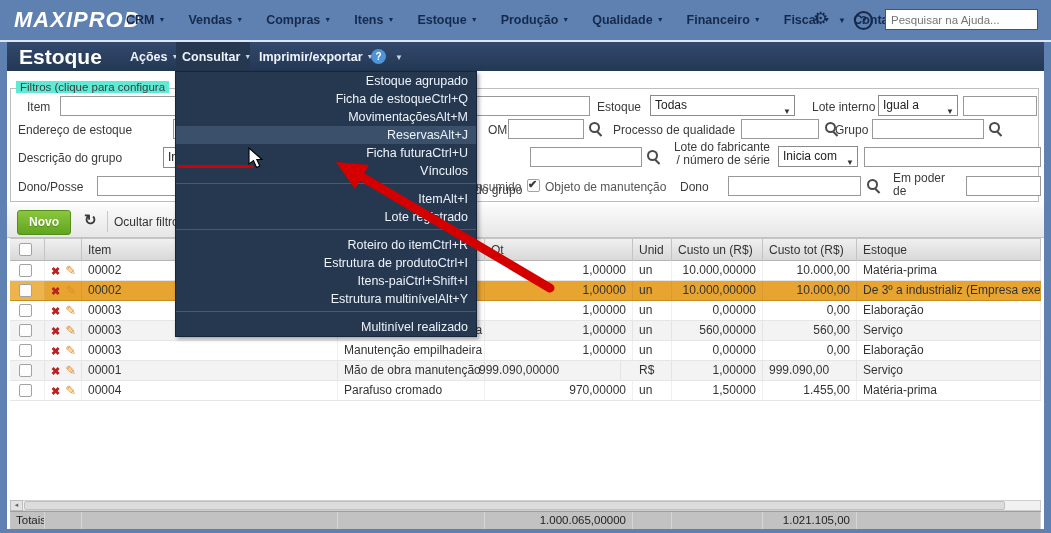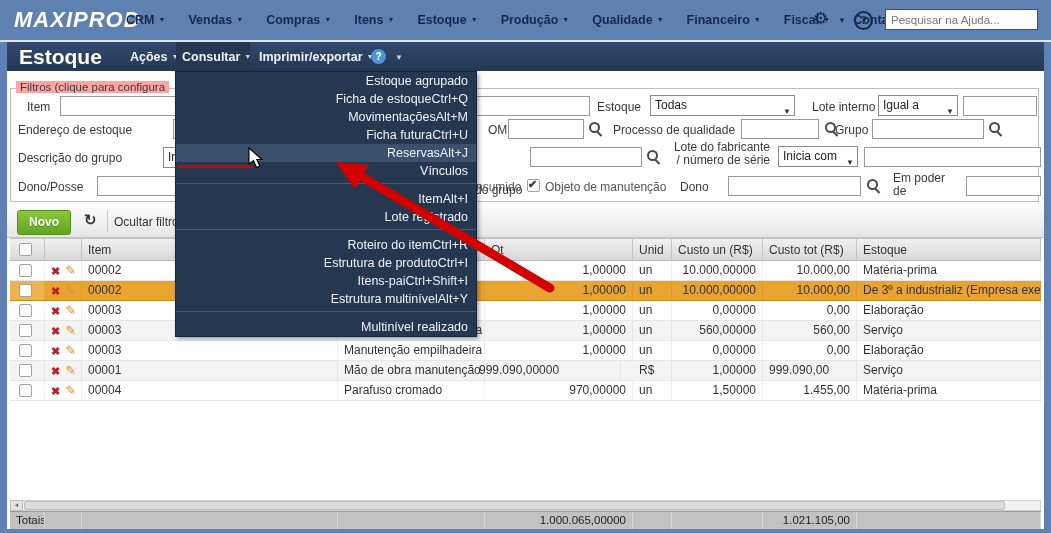--- a/index.html
+++ b/index.html
@@ -23,21 +23,21 @@
   .titlebar{left:7px;top:42px;width:1037px;height:29px;background:linear-gradient(#33496e,#233853);}
   .pagetitle{left:19px;top:45px;font-size:21px;font-weight:bold;color:#fff;}
   .tmenu{top:42px;height:29px;line-height:29px;color:#eef2fa;font-size:12.5px;font-weight:bold;padding:0 6px;cursor:pointer;white-space:nowrap;}
   .tmenu .car{color:#c9d4e6;}
   .tmenu.active{background:#263850;}
   .bluehelp{left:371px;top:49px;width:15px;height:15px;border-radius:50%;background:#4f94d6;color:#fff;font-size:10px;
             font-weight:bold;text-align:center;line-height:15px;}
   .tbarcar{left:395px;top:53px;font-size:8px;color:#c9d4e6;}
   
   .fieldset{left:10px;top:88px;width:1029px;height:114px;border:1px solid #bdbdbd;box-sizing:border-box;}
-  .legend{left:16px;top:81px;background:#fca5a5;padding:0 4px;font-size:11.5px;color:#3c3c3c;white-space:nowrap;}
+  .legend{left:16px;top:81px;background:#5eead4;padding:0 4px;font-size:11.5px;color:#3c3c3c;white-space:nowrap;}
   .flbl{font-size:12px;color:#3a3a3a;white-space:nowrap;}
   .inp{position:absolute;background:#fff;border:1px solid #999;height:20px;box-sizing:border-box;
        font-family:"Liberation Sans",sans-serif;font-size:12px;color:#333;padding:0 3px;}
   .fsel{position:absolute;background:#fff;border:1px solid #8a8a8a;height:21px;box-sizing:border-box;font-size:12px;
         color:#222;line-height:19px;padding:0 14px 0 4px;overflow:hidden;white-space:nowrap;cursor:pointer;}
   .fsel .scar{position:absolute;right:3px;top:6px;font-size:8px;color:#333;}
   .lens{position:absolute;width:14px;height:14px;cursor:pointer;}
   .lens::before{content:"";position:absolute;left:1px;top:1px;width:7px;height:7px;border:2px solid #4a4a4a;border-radius:50%;}
   .lens::after{content:"";position:absolute;left:10px;top:10px;width:6px;height:2px;background:#4a4a4a;
                transform:rotate(45deg);transform-origin:0 0;}
@@ -318,27 +318,27 @@
         <span class="sc"></span>
       </div>
       <div class="mi">
         <span>Ficha de estoque</span>
         <span class="sc">Ctrl+Q</span>
       </div>
       <div class="mi">
         <span>Movimentações</span>
         <span class="sc">Alt+M</span>
       </div>
-      <div class="mi">
-        <span>Ficha futura</span>
-        <span class="sc">Ctrl+U</span>
-      </div>
       <div class="mi hi">
         <span>Reservas</span>
         <span class="sc">Alt+J</span>
+      </div>
+      <div class="mi">
+        <span>Ficha futura</span>
+        <span class="sc">Ctrl+U</span>
       </div>
       <div class="mi">
         <span>Vínculos</span>
         <span class="sc"></span>
       </div>
       <div class="msep">
         <i></i>
       </div>
       <div class="mi">
         <span>Item</span>

